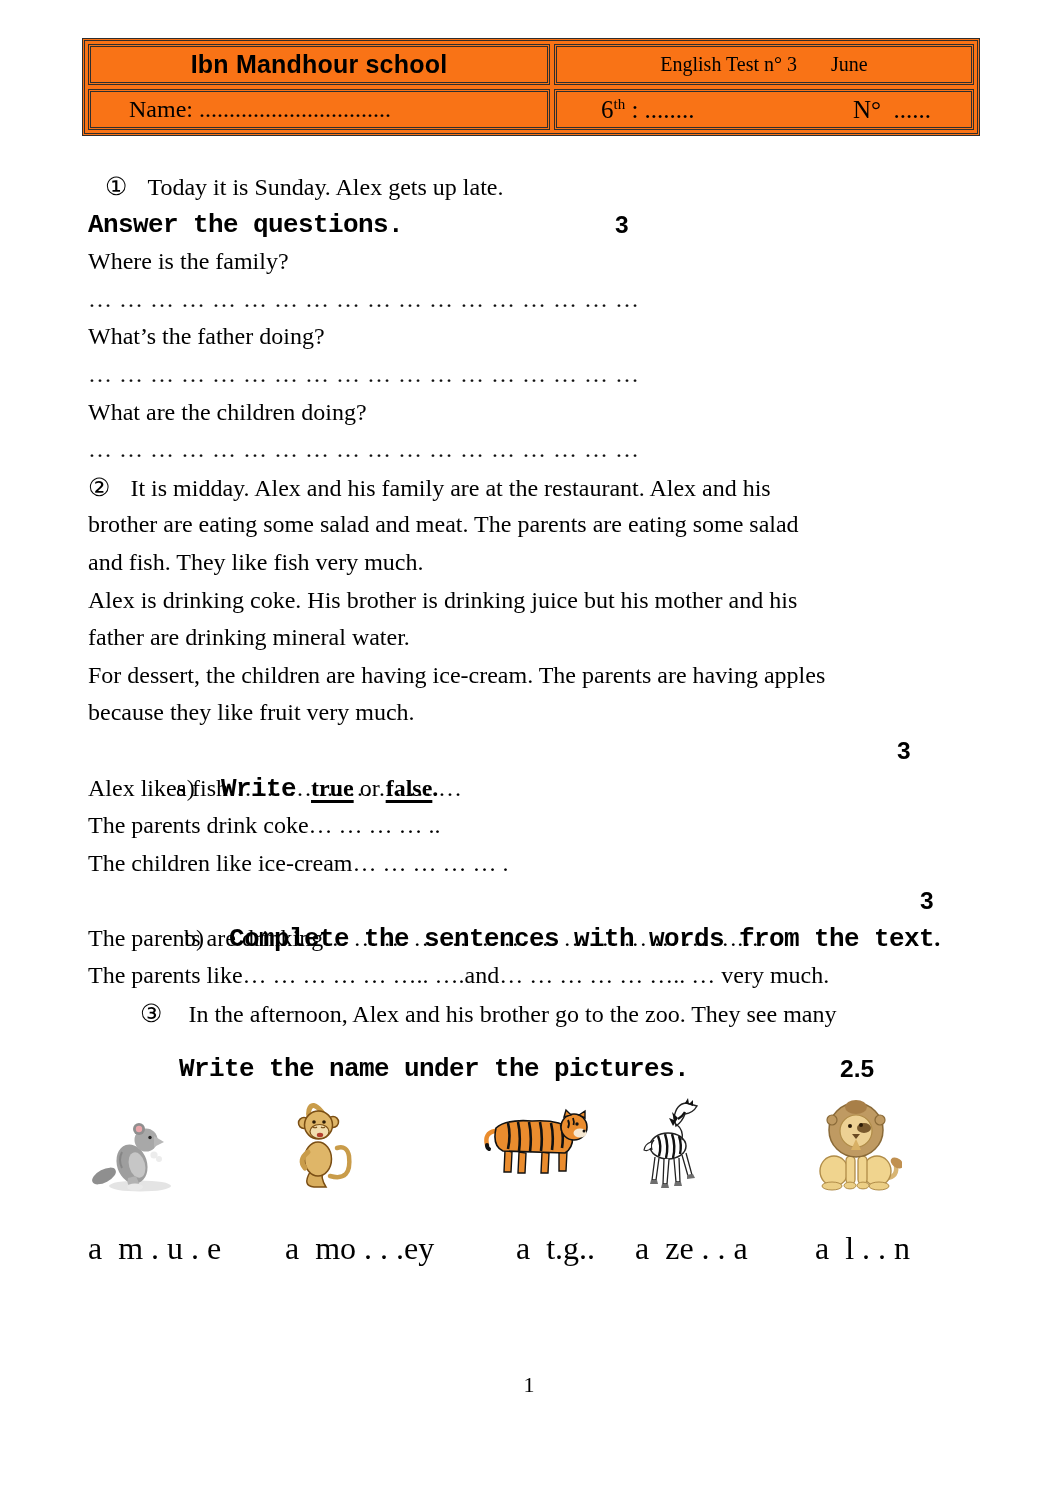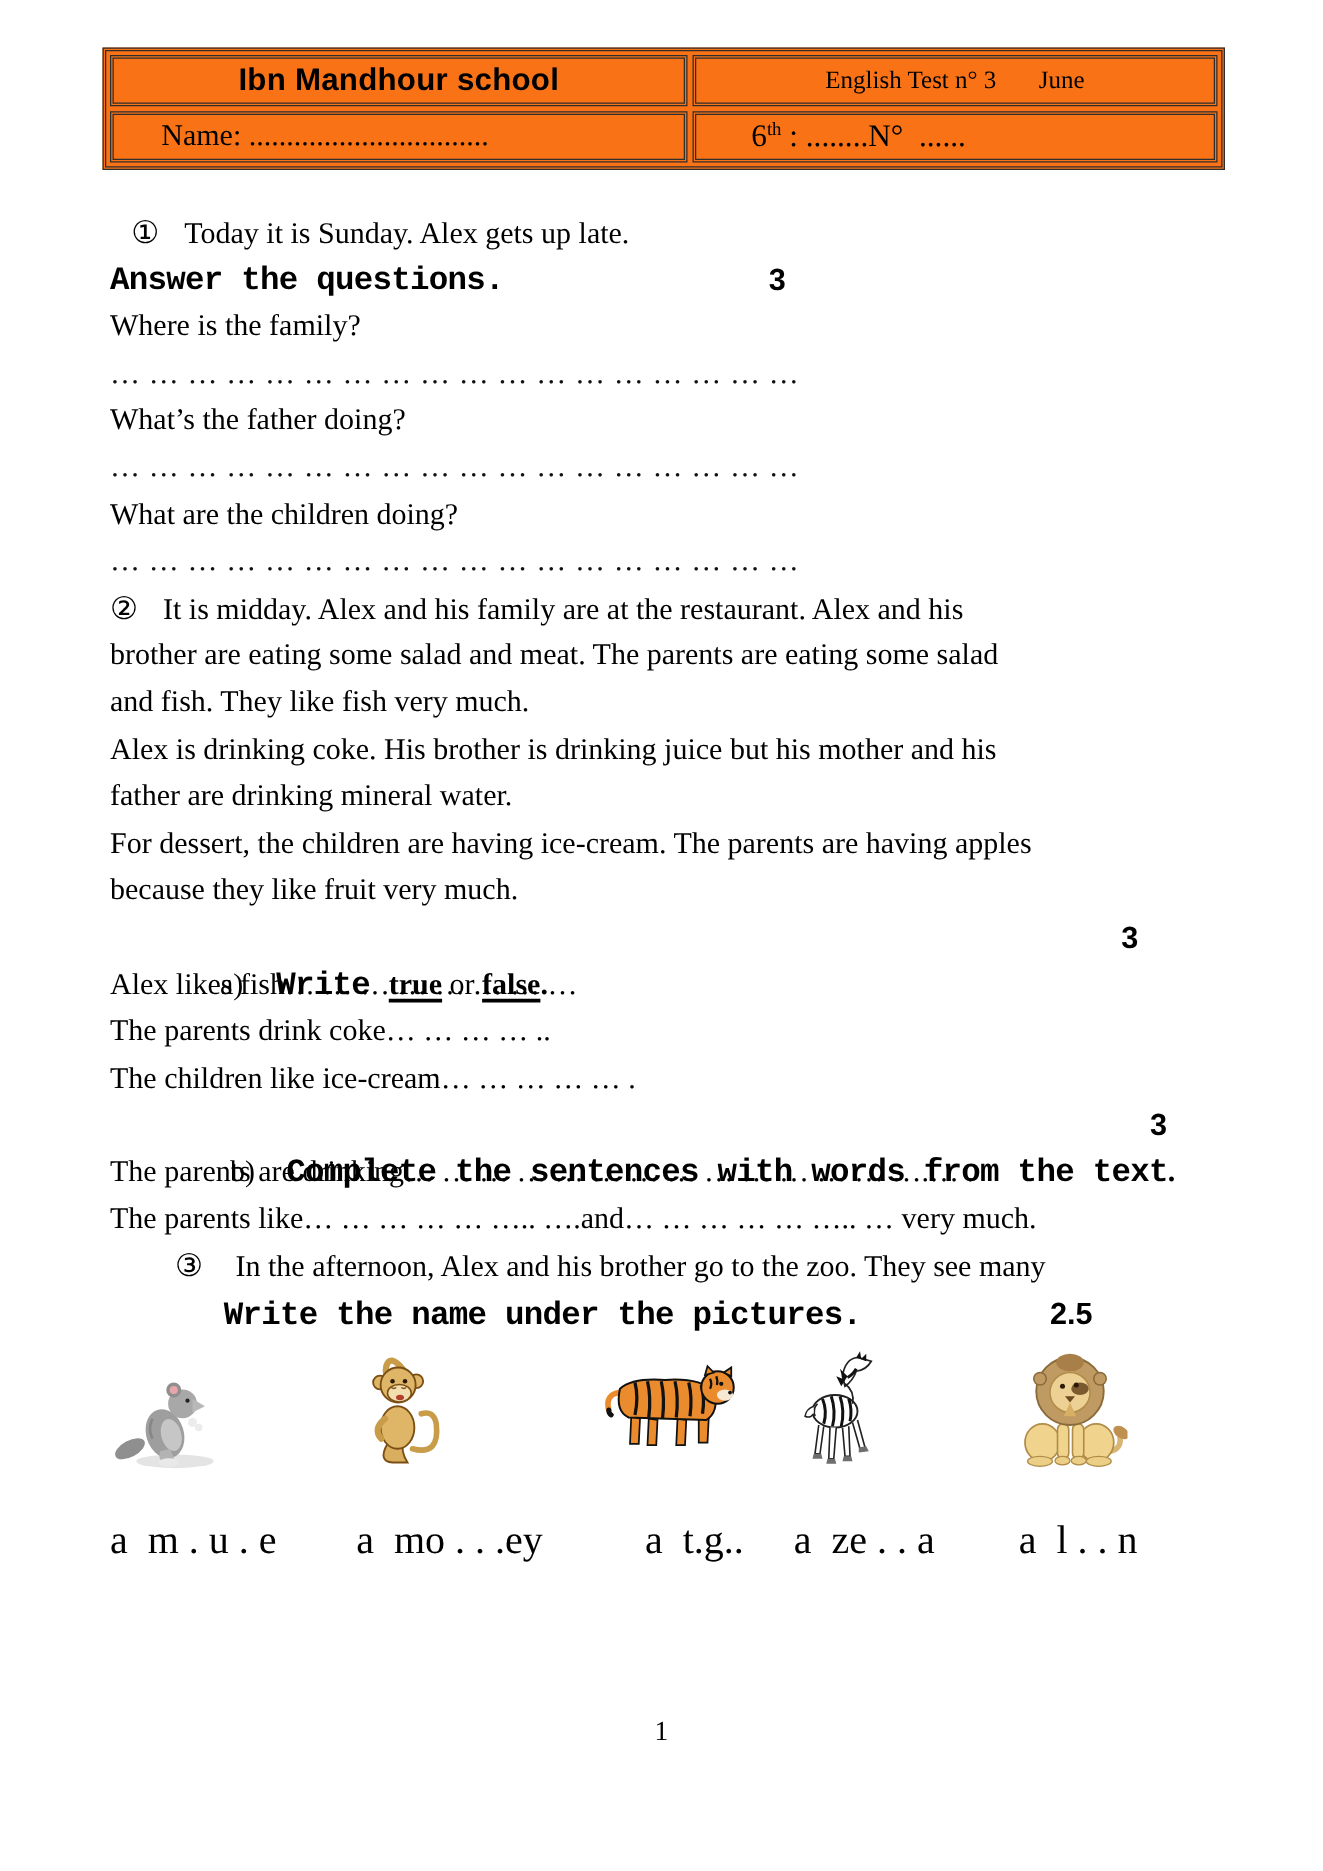--- a/index.html
+++ b/index.html
@@ -21,41 +21,41 @@
   .hdr-cell {
     border:3px double #2e2e2e;
     display:flex; align-items:center;
     font-size:24px;
     padding:0 14px;
     overflow:hidden;
   }
   .school-cell { justify-content:center; font-family:"Liberation Sans", sans-serif; font-weight:700; font-size:25px; letter-spacing:0.2px; }
   .name-cell { padding-left:38px; }
   .test-cell { justify-content:center; gap:34px; font-size:20px; }
-  .grade-cell { justify-content:flex-start; padding:0 40px 0 44px; font-size:25px; }
+  .grade-cell { justify-content:space-between; padding:0 40px 0 44px; font-size:25px; }
   sup { font-size:15px; vertical-align:super; line-height:0; }
 
   
   .content { margin-top:32px; }
   .line { height:37.6px; line-height:37.6px; font-size:24px; position:relative; white-space:pre; }
   .marker { display:inline-block; font-size:25px; }
   .ind1 { padding-left:17px; }
   .m-gap { padding-right:20px; }
 
   .bold-sans { font-family:Liberation Mono, monospace; font-weight:700; font-size:26px; letter-spacing:-0.6px; }
   .pts { position:absolute; top:0; font-family:"Liberation Sans", sans-serif; font-weight:700; font-size:24.5px; }
   .dotline { letter-spacing:0.5px; color:#111; }
   .task-label { display:inline-block; width:45px; padding-left:0; }
   .a-row { padding-left:52px; }
   .b-row { padding-left:60px; }
   .bser { font-weight:700; }
   .uline { font-weight:700; text-decoration:underline; text-decoration-thickness:2.5px; text-underline-offset:4px; }
 
   
-  .pic-heading { height:34px; line-height:34px; padding-left:91px; position:relative; margin-top:2px; }
+  .pic-heading { height:34px; line-height:34px; padding-left:91px; position:relative; margin-top:19px; }
   .animals { position:relative; height:108px; margin-top:10px; }
   .animal { position:absolute; }
   .labels { position:relative; height:40px; margin-top:26px; font-size:32px; }
   .labels span { position:absolute; white-space:pre; }
 
   .page-num { position:absolute; left:0; top:1372px; width:1058px; text-align:center; font-size:22px; }
 </style>
 </head>
 <body>
 

